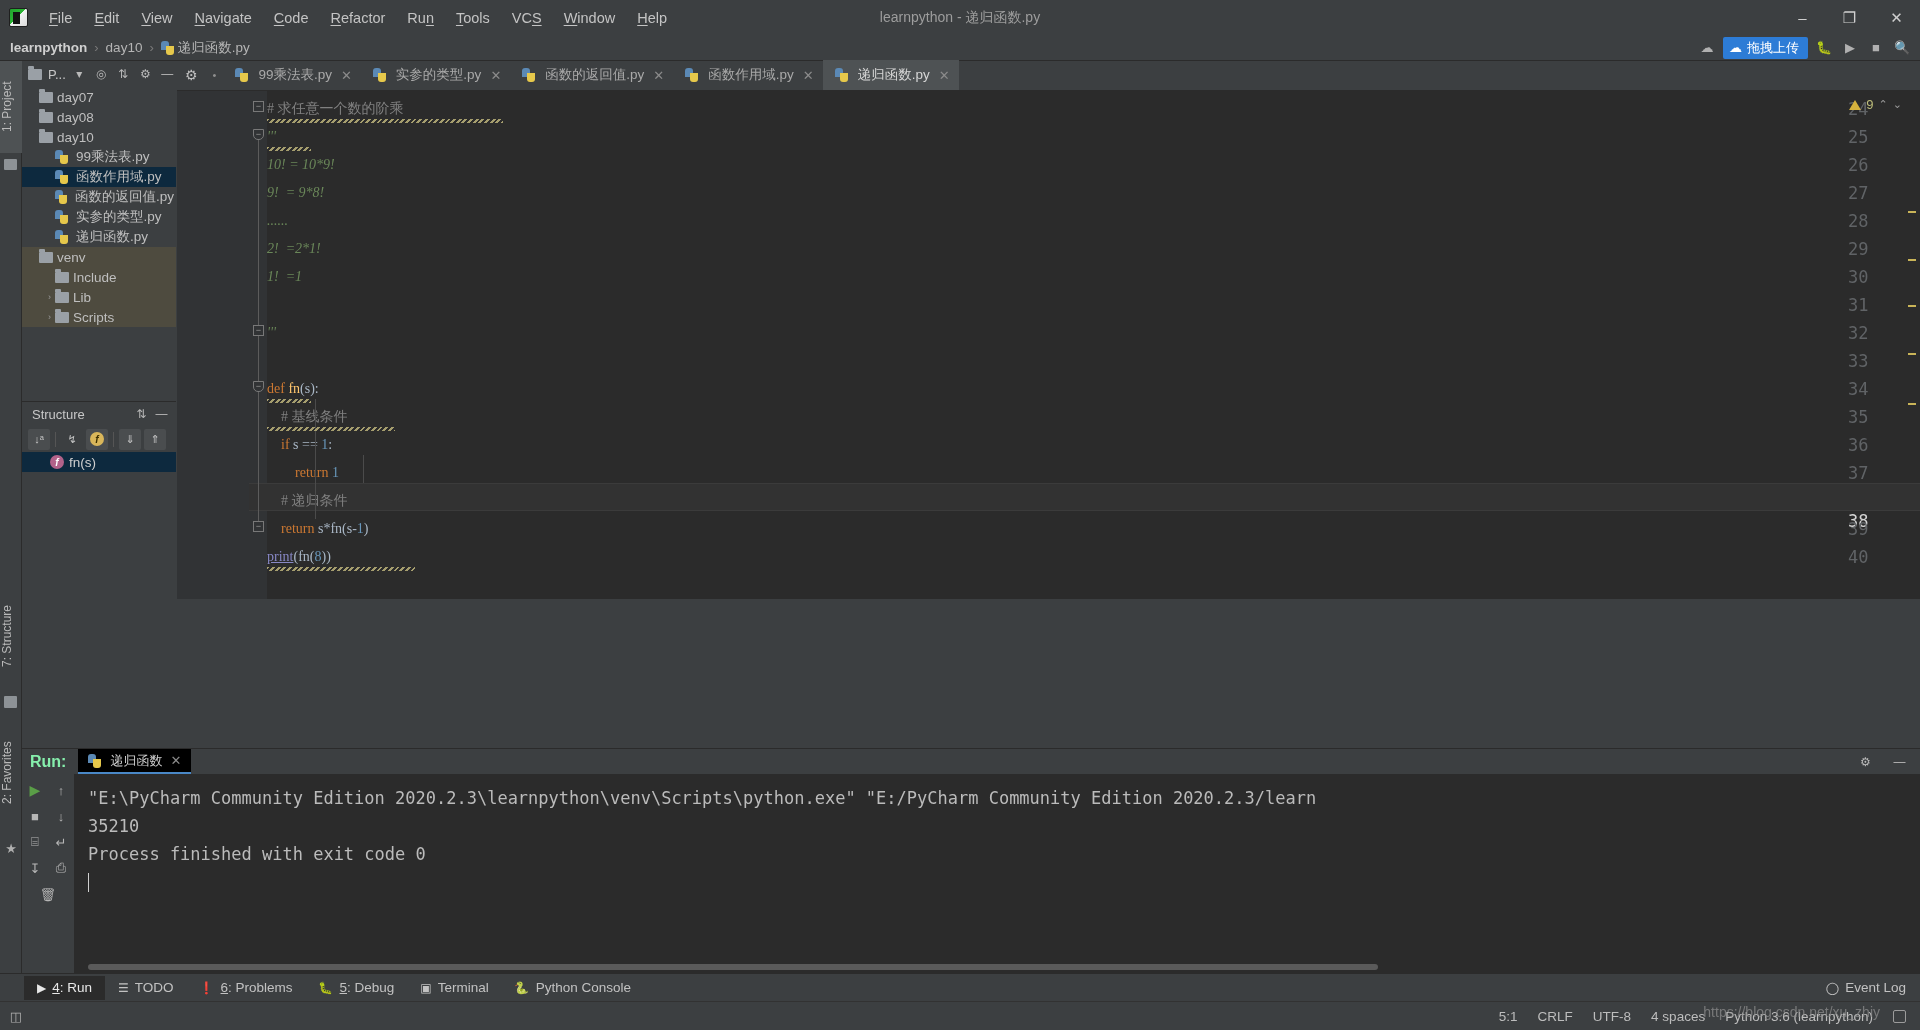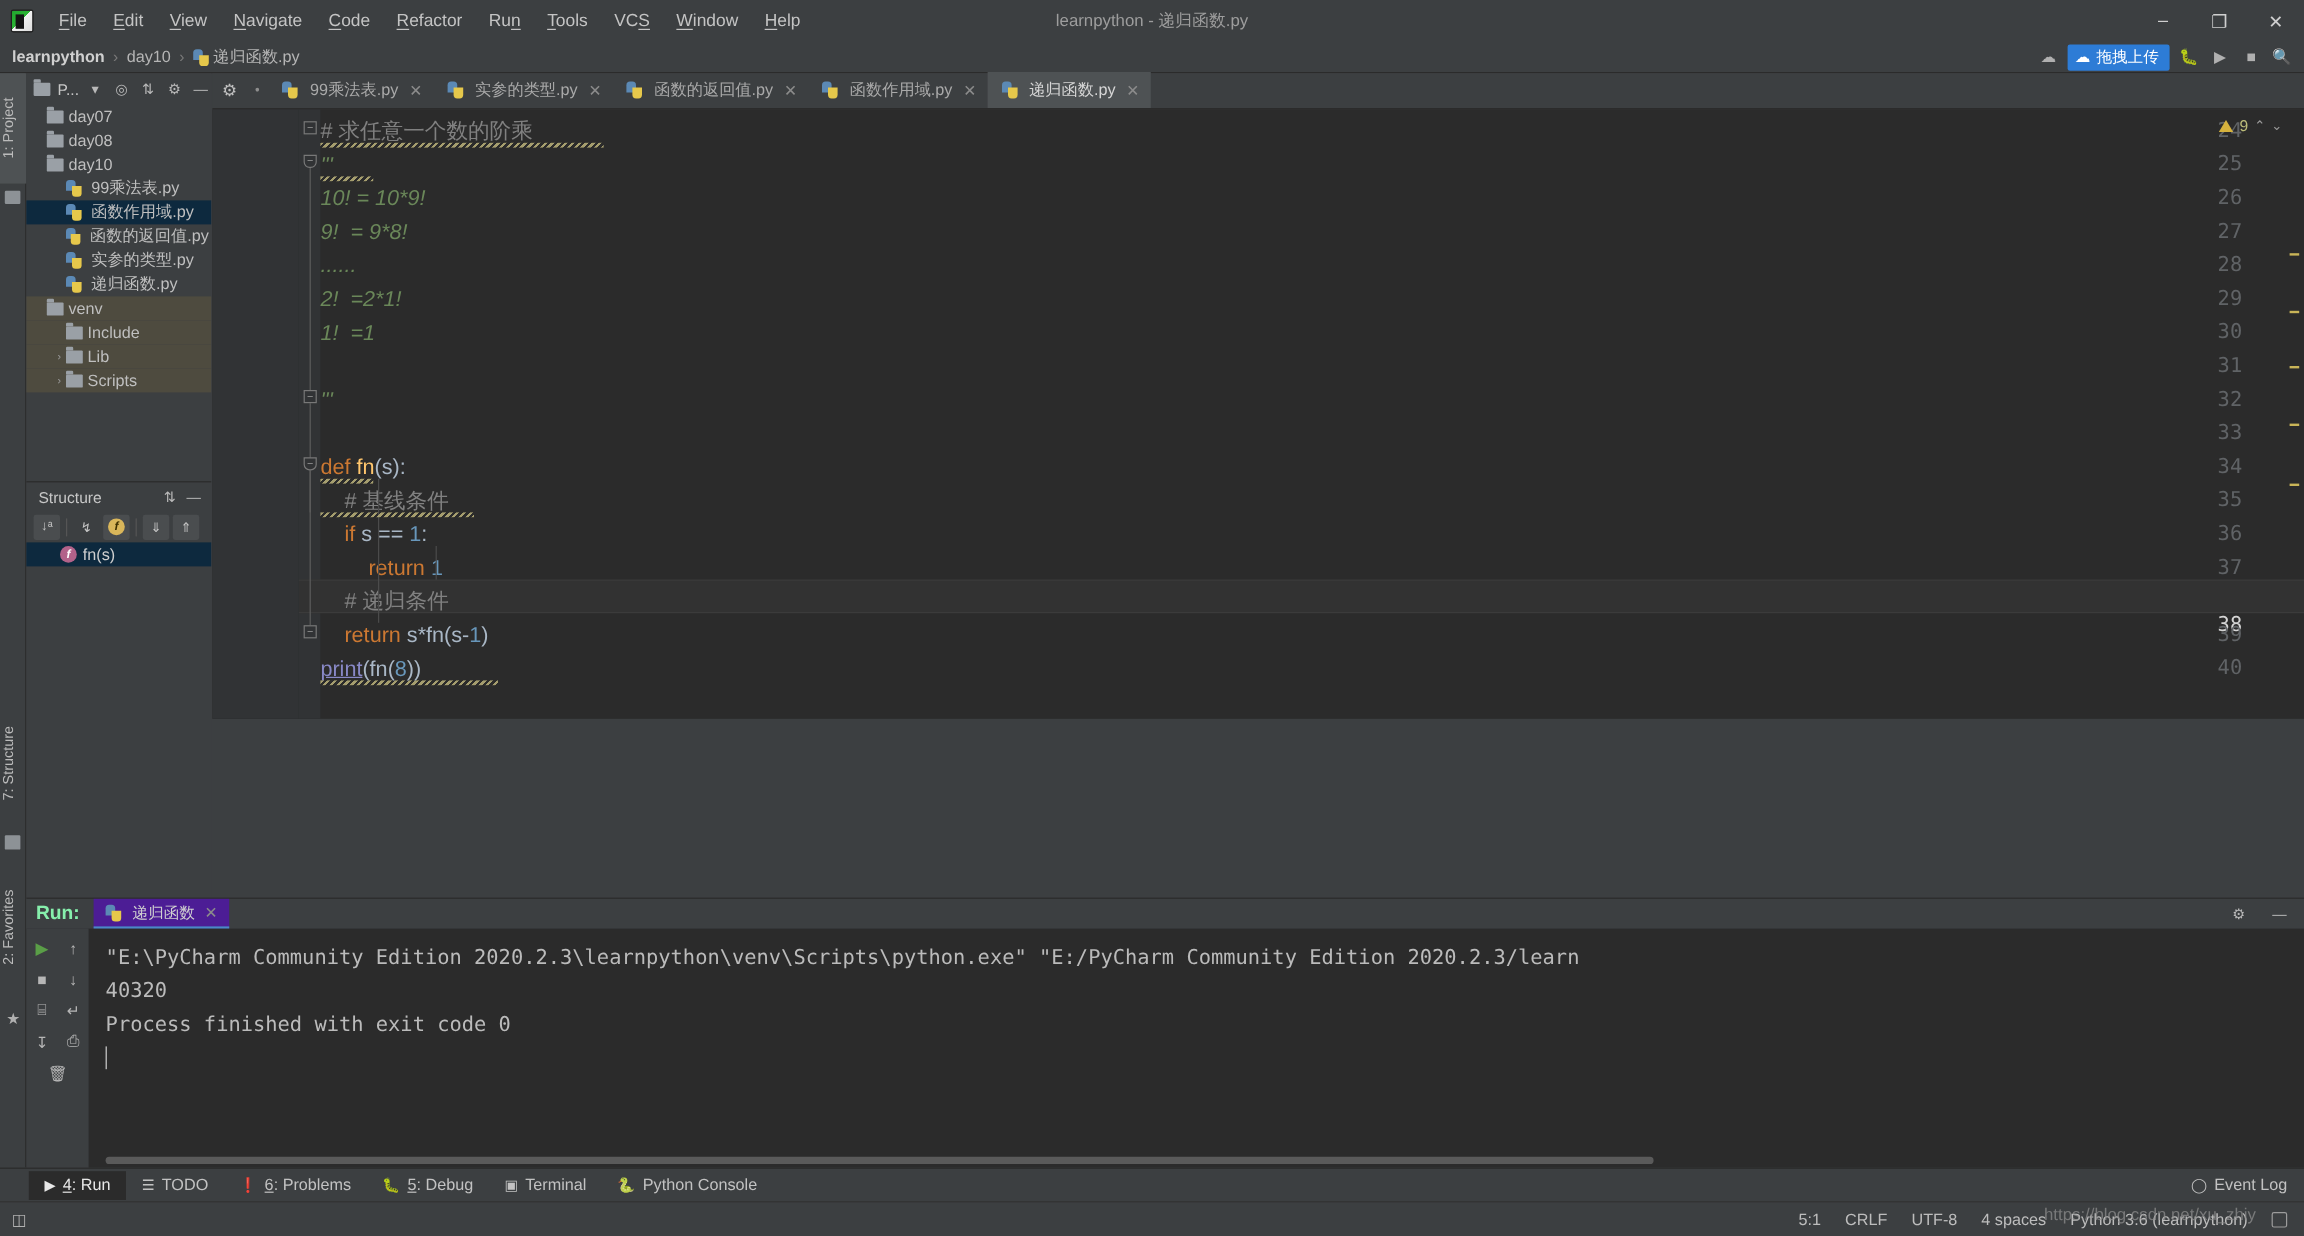--- a/index.html
+++ b/index.html
@@ -169,21 +169,21 @@
   }
   .codearea { position:absolute; left:90px; top:0; right:0; height:508px; }
   .lnum {
     position:absolute; right:8px; width:64px; text-align:left;
     font-family:"DejaVu Sans Mono", monospace; font-size:17px; color:#606366;
     line-height:28px; height:28px;
   }
   .lnum.cur { color:#d4d4d4; }
   .cline {
     position:absolute; left:0; height:28px; line-height:28px; white-space:pre;
-    font-family:Liberation Sans, sans-serif; font-size:18px;
+    font-family:Liberation Serif, serif; font-size:14px;
   }
   .rowhl {
     position:absolute; left:72px; right:0; height:28px; background:#323232;
     border-top:1px solid #3b3b3b; border-bottom:1px solid #3b3b3b;
   }
   .k-kw   { color:#cc7832; }
   .k-def  { color:#ffc66d; }
   .k-num  { color:#6897bb; }
   .k-str  { color:#6a8759; font-style:italic; }
   .k-cmt  { color:#808080; }
@@ -225,21 +225,21 @@
   .runwin {
     position:absolute; left:22px; top:748px; width:1898px; height:225px;
     background:#3c3f41;
     border-top:1px solid #2b2b2b;
   }
   .run-header { height:25px; display:flex; align-items:center; }
   .run-label { font-size:16px; color:#86efac; padding:0 12px 0 8px;font-weight:bold; }
   .run-tab {
     height:25px; display:flex; align-items:center; gap:5px; padding:0 10px;
     font-size:13px; color:#d0d0d0; border-bottom:2px solid #4a88c7;
-    background:#4c1d95;
+    background:#000000;
   }
   .run-hdr-right { margin-left:auto; display:flex; align-items:center; gap:14px; padding-right:12px; }
   .run-body {
     position:absolute; left:0; top:25px; width:1898px; height:200px;
     background:#2b2b2b; display:flex;
   }
   .run-sidebar {
     width:52px; height:200px; background:#3c3f41; padding-top:4px;
     display:flex; flex-direction:column; align-items:center; gap:2px;
   }
@@ -596,21 +596,21 @@
           <div class="rs-row">
             <span class="rs-btn">↧</span>
             <span class="rs-btn">⎙</span>
           </div>
           <div class="rs-row">
             <span class="rs-btn">🗑</span>
           </div>
         </div>
       <div class="console">
         <div>"E:\PyCharm Community Edition 2020.2.3\learnpython\venv\Scripts\python.exe" "E:/PyCharm Community Edition 2020.2.3/learn</div>
-        <div>40320</div>
+        <div>35210</div>
         <div></div>
         <div>Process finished with exit code 0</div>
         <div><span class="console-caret"></span></div>
         <div class="hscroll"></div>
       </div>
     </div>
   </div>
 
   <div class="bottombar" id="bottombar">
       <div class="bt active">

